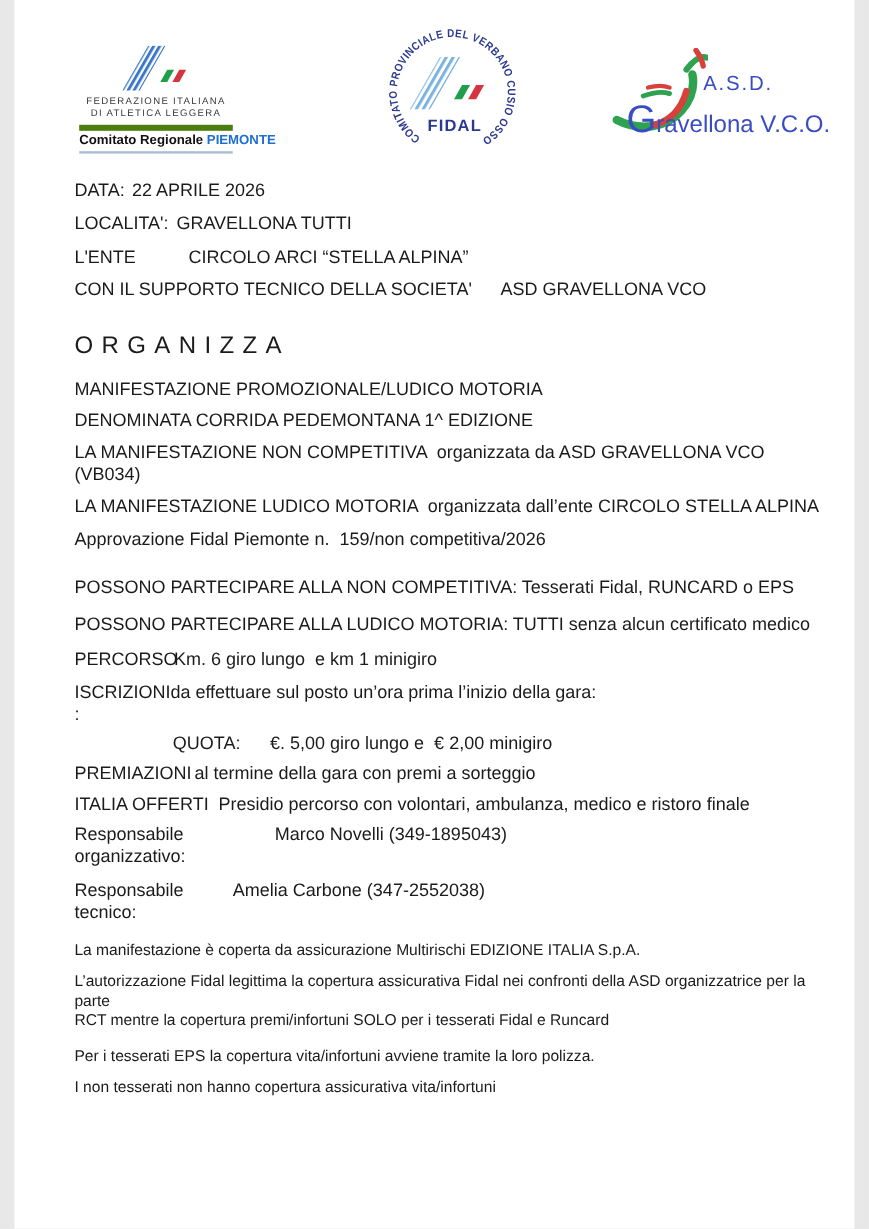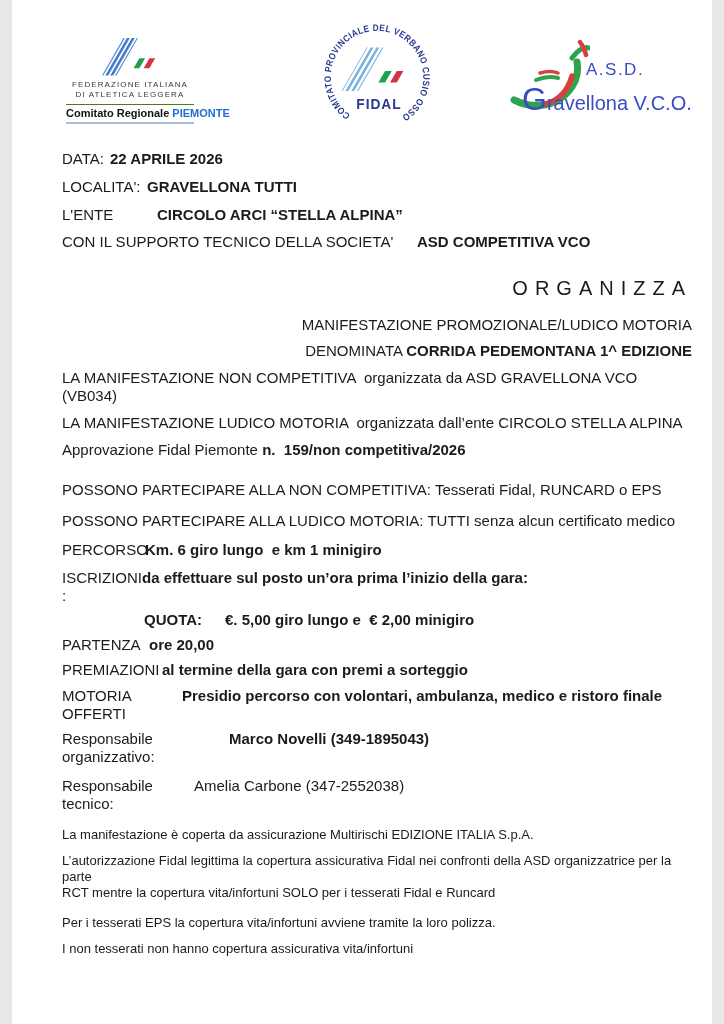--- a/index.html
+++ b/index.html
@@ -5,34 +5,34 @@
   html,body{margin:0;padding:0;background:#e8e8e8}
   .page{
     position:relative;width:700px;height:1024px;margin:0 auto;
     background:#ffffff;overflow:hidden;
     font-family:"Liberation Sans",sans-serif;color:#1b1b1b;
   }
   
   .logo-left{position:absolute;left:54px;top:38px;width:128px;text-align:center}
   .logo-left svg{display:block;margin:0 auto 3px auto}
   .fed{font-size:8px;line-height:10px;letter-spacing:1.1px;color:#3a3a3a;white-space:nowrap}
-  .band{margin-top:4px;padding:2px 0 3px;border-top:1px solid #4d7c0f;border-bottom:2px solid #a9bdd6;
+  .band{margin-top:4px;padding:2px 0 3px;border-top:5px solid #4d7c0f;border-bottom:2px solid #a9bdd6;
         font-size:11px;font-weight:bold;white-space:nowrap;color:#111}
   .band .blue{color:#1d6fd1}
   .logo-center{position:absolute;left:306px;top:18px}
   .logo-right{position:absolute;left:498px;top:40px;width:180px;height:80px}
   .logo-right svg{position:absolute;left:0;top:0}
   .asd{position:absolute;left:76px;top:20px;font-size:17px;letter-spacing:1.5px;color:#3a4cc4;white-space:nowrap}
   .grav{position:absolute;left:12px;top:41px;font-size:20px;color:#3a4cc4;white-space:nowrap}
   .grav .bigG{font-size:32px}
   
   .doc{position:absolute;left:50px;top:150px;width:630px;font-size:15px;line-height:18px}
   .ln{margin:0;white-space:pre-wrap}
-  .b{font-weight:bold}
-  .center{text-align:right}
+  .b{font-weight:normal}
+  .center{text-align:left}
   .organizza{font-size:20px;line-height:26px;letter-spacing:7px}
   .lbl{display:inline-block;vertical-align:top}
   .w48{width:48px}.w85{width:85px}.w95{width:95px}.w355{width:355px}
   .w83{width:83px}.w80{width:80px}.w81{width:81px}.w87{width:87px}
   .w100{width:100px}.w120{width:120px}.w167{width:167px}.w132{width:132px}
   .indent82{margin-left:82px}
   .tight{letter-spacing:-0.3px}
   .small{font-size:13px;line-height:16px}
   .mb6{margin-bottom:6px}.mb7{margin-bottom:7px}.mb8{margin-bottom:8px}
   .mb9{margin-bottom:9px}.mb10{margin-bottom:10px}.mb11{margin-bottom:11px}
@@ -96,21 +96,21 @@
   </div>
 
   <main class="doc">
 
     <p class="ln mb10"><span class="lbl w48">DATA:</span><span class="b">22 APRILE 2026</span></p>
 
     <p class="ln mb10"><span class="lbl w85">LOCALITA':</span><span class="b">GRAVELLONA TUTTI</span></p>
 
     <p class="ln mb9"><span class="lbl w95">L'ENTE</span><span class="b">CIRCOLO ARCI “STELLA ALPINA”</span></p>
 
-    <p class="ln mb24"><span class="lbl w355">CON IL SUPPORTO TECNICO DELLA SOCIETA'</span><span class="b">ASD COMPETITIVA VCO</span></p>
+    <p class="ln mb24"><span class="lbl w355">CON IL SUPPORTO TECNICO DELLA SOCIETA'</span><span class="b">ASD GRAVELLONA VCO</span></p>
 
     <p class="ln center organizza mb15">ORGANIZZA</p>
 
     <p class="ln center mb8">MANIFESTAZIONE PROMOZIONALE/LUDICO MOTORIA</p>
 
     <p class="ln center mb9"><span>DENOMINATA </span><span class="b">CORRIDA PEDEMONTANA 1^ EDIZIONE</span></p>
 
     <p class="ln mb9">LA MANIFESTAZIONE NON COMPETITIVA  organizzata da ASD GRAVELLONA VCO (VB034)</p>
 
     <p class="ln mb9">LA MANIFESTAZIONE LUDICO MOTORIA  organizzata dall’ente CIRCOLO STELLA ALPINA</p>
@@ -121,32 +121,31 @@
 
     <p class="ln mb11">POSSONO PARTECIPARE ALLA LUDICO MOTORIA: TUTTI senza alcun certificato medico</p>
 
     <p class="ln mb10"><span class="lbl w83">PERCORSO</span><span class="b">Km. 6 giro lungo  e km 1 minigiro</span></p>
 
     <p class="ln mb6"><span class="lbl w80">ISCRIZIONI :</span><span class="b">da effettuare sul posto un’ora prima l’inizio della gara:</span></p>
 
     <p class="ln indent82 mb7"><span class="lbl w81 b">QUOTA:</span><span class="b">€. 5,00 giro lungo e  € 2,00 minigiro</span></p>
 
 
-    <p class="ln mb7"><span class="lbl w87">PARTENZA</span><span class="b">ore 20,00</span></p>
 
     <p class="ln mb8"><span class="lbl w100">PREMIAZIONI</span><span class="b">al termine della gara con premi a sorteggio</span></p>
 
-    <p class="ln mb7"><span class="lbl w120">MOTORIA OFFERTI</span><span class="b">Presidio percorso con volontari, ambulanza, medico e ristoro finale</span></p>
+    <p class="ln mb7"><span class="lbl w120">ITALIA OFFERTI</span><span class="b">Presidio percorso con volontari, ambulanza, medico e ristoro finale</span></p>
 
     <p class="ln mb11"><span class="lbl w167">Responsabile organizzativo:</span><span class="b">Marco Novelli (349-1895043)</span></p>
 
     <p class="ln mb14"><span class="lbl w132">Responsabile tecnico:</span><span>Amelia Carbone (347-2552038)</span></p>
 
     <p class="ln small mb10">La manifestazione è coperta da assicurazione Multirischi EDIZIONE ITALIA S.p.A.</p>
 
-    <p class="ln small mb14"><span>L’autorizzazione Fidal legittima la copertura assicurativa Fidal nei confronti della ASD organizzatrice per la parte</span><br><span>RCT mentre la copertura vita/infortuni SOLO per i tesserati Fidal e Runcard</span></p>
+    <p class="ln small mb14"><span>L’autorizzazione Fidal legittima la copertura assicurativa Fidal nei confronti della ASD organizzatrice per la parte</span><br><span>RCT mentre la copertura premi/infortuni SOLO per i tesserati Fidal e Runcard</span></p>
 
     <p class="ln small mb10">Per i tesserati EPS la copertura vita/infortuni avviene tramite la loro polizza.</p>
 
     <p class="ln small">I non tesserati non hanno copertura assicurativa vita/infortuni</p>
 
   </main>
 </div>
 
 </body></html>

